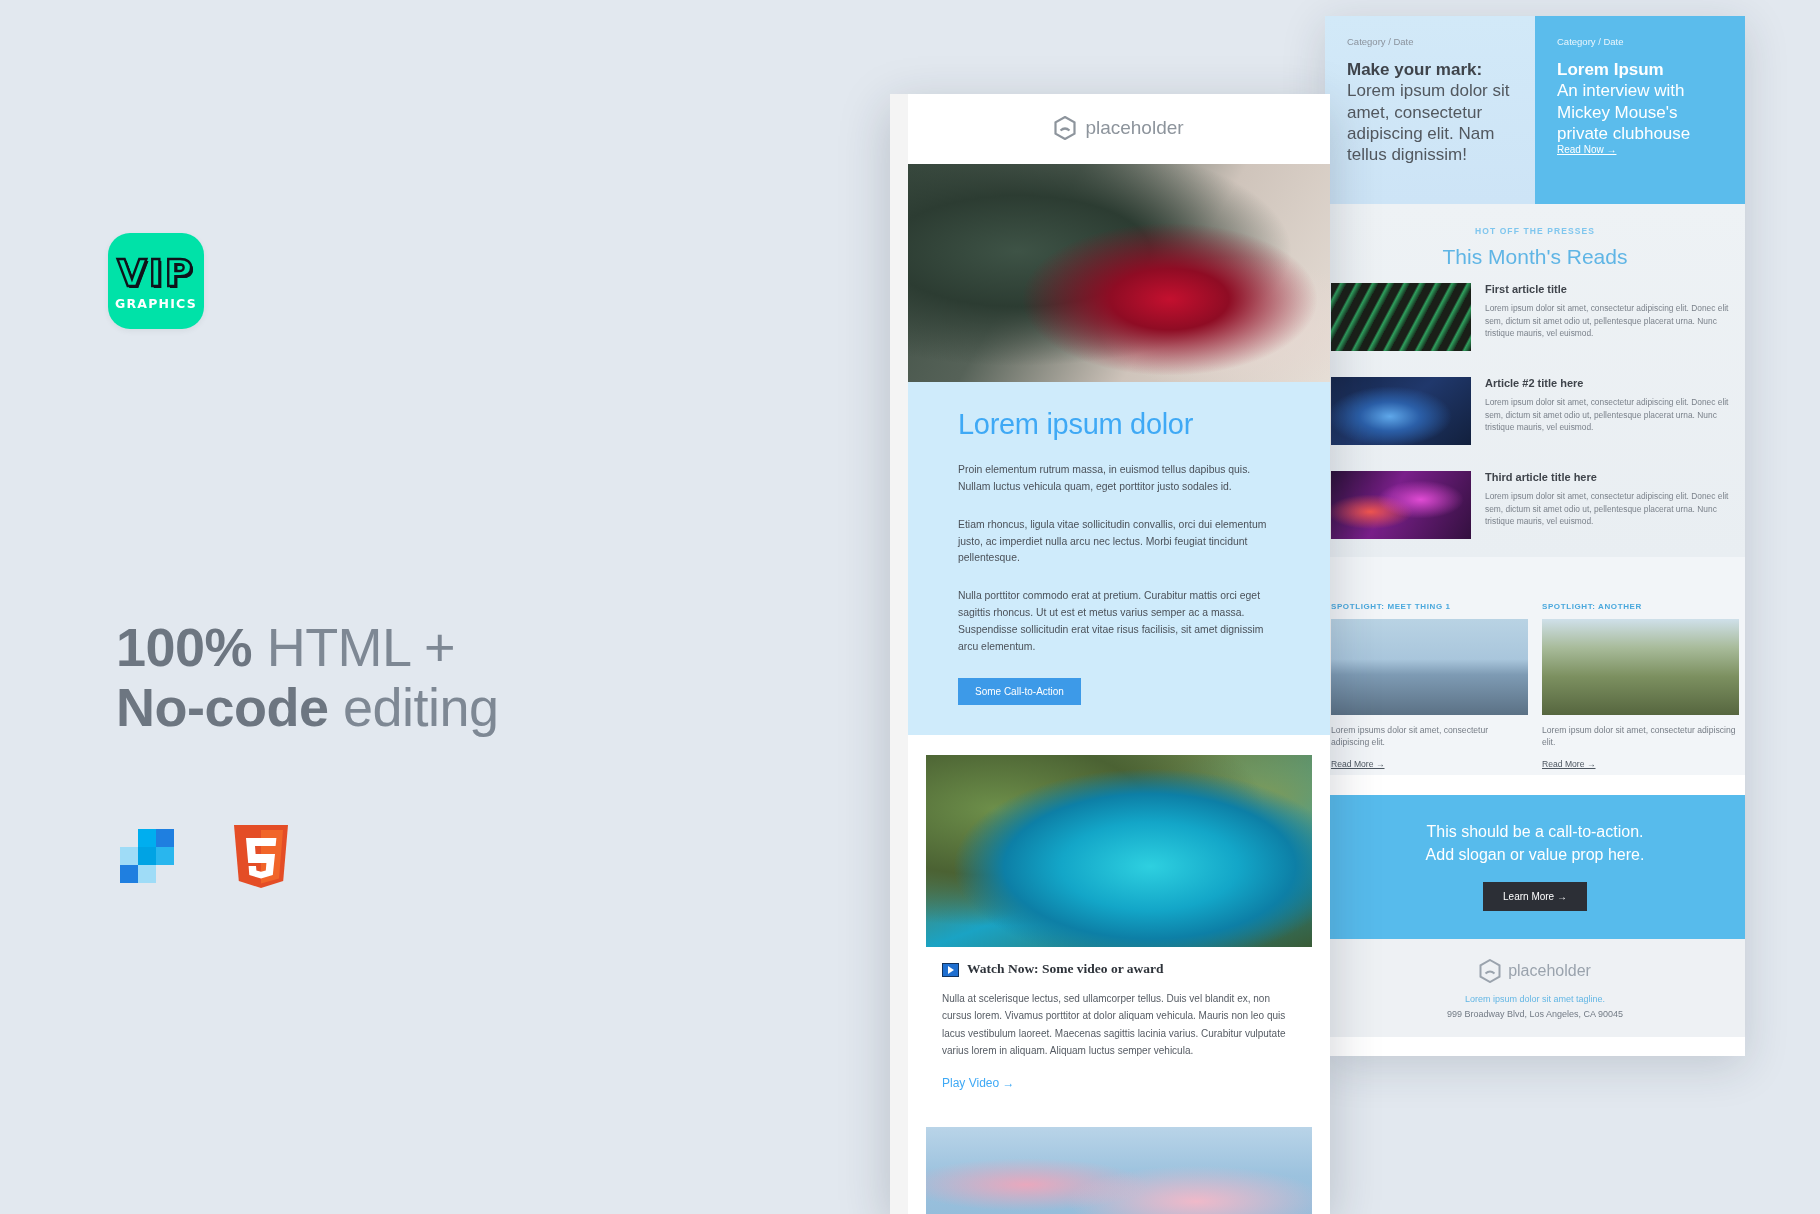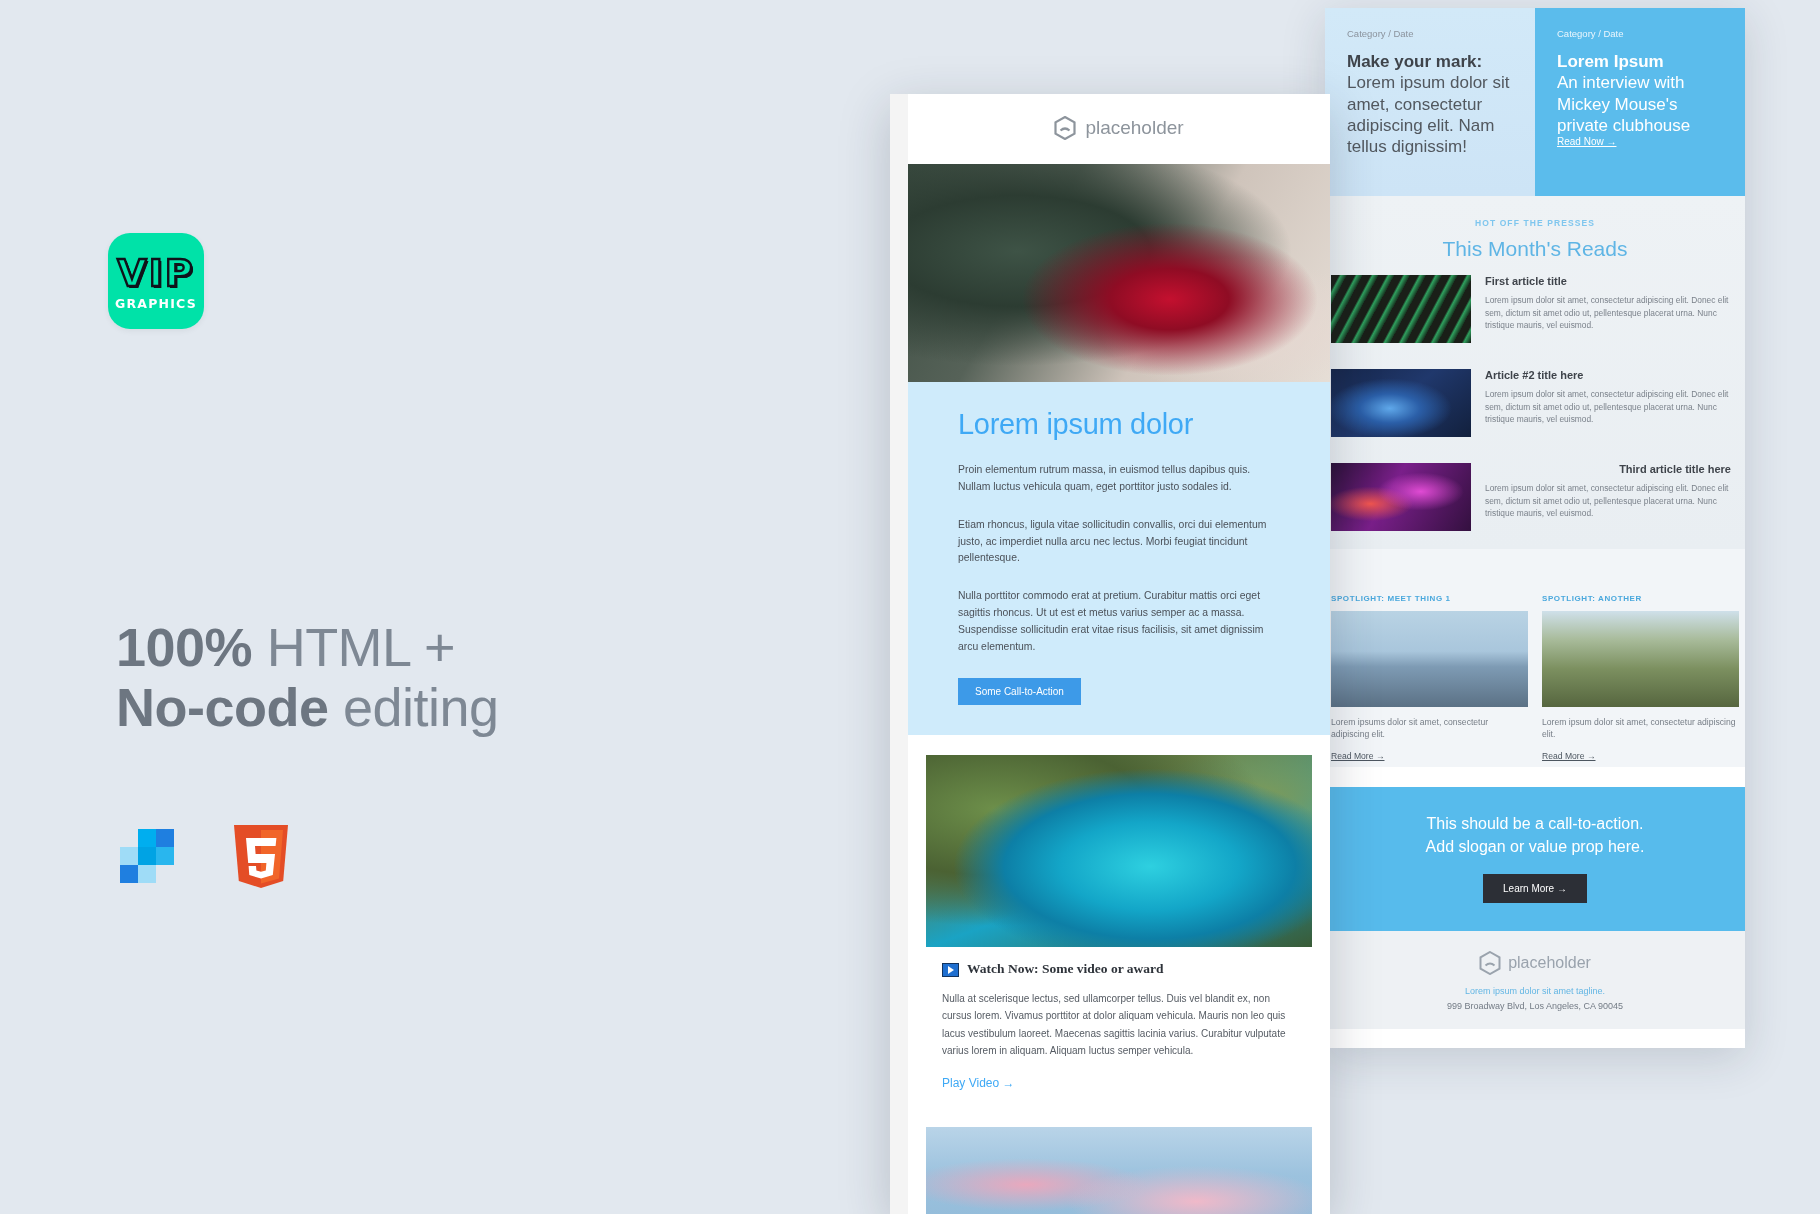--- a/index.html
+++ b/index.html
@@ -81,21 +81,21 @@
     display: flex;
     align-items: center;
     gap: 48px;
   }
   .mosaic { width: 66px; height: 66px; display: block; }
   .html5 { width: 62px; height: 70px; display: block; }
 
   
   .mock-back {
     position: absolute;
-    left: 1325px; top: 8px;
+    left: 1325px; top: 16px;
     width: 420px; height: 1040px;
     background: #ffffff;
     box-shadow: 0 10px 42px rgba(30,42,60,0.16);
     z-index: 1;
     overflow: hidden;
     font-size: 10px;
     color: #4a4f58;
   }
   .mb-hero { display: flex; height: 188px; }
   .mb-hero-left {
@@ -129,21 +129,21 @@
     font-size: 8.5px; letter-spacing: 1.1px; font-weight: 700;
     color: #7fc6ee; text-transform: uppercase;
   }
   .mb-reads-title {
     font-size: 21px; color: #5fb5e5; font-weight: 400; margin-top: 9px;
   }
   .mb-art {
     display: flex; gap: 14px; padding: 14px 0 12px 6px; align-items: flex-start;
   }
   .mb-thumb { width: 140px; height: 68px; flex: none; }
-  .mb-art-txt { flex: 1; padding-right: 14px; }
+  .mb-art-txt { flex: 1; padding-right: 0; }
   .mb-art-title { font-size: 11px; font-weight: 700; color: #3f444b; }
   .mb-art-body { font-size: 8.4px; line-height: 1.5; color: #7b828b; margin-top: 7px; }
 
   .mb-spot { display: flex; gap: 14px; padding: 10px 6px 6px; background:#f2f5f8; }
   .mb-spot-col { flex: 1; margin-top: 35px; }
   .mb-spot-eyebrow {
     font-size: 8px; font-weight: 700; letter-spacing: .6px;
     color: #4aa8dd; text-transform: uppercase;
   }
   .mb-spot-img { width: 100%; height: 96px; margin-top: 8px; }
@@ -274,21 +274,21 @@
       <div class="mb-thumb img-neon2"></div>
       <div class="mb-art-txt">
         <div class="mb-art-title" style="text-align:left">Article #2 title here</div>
         <div class="mb-art-body" style="text-align:left">Lorem ipsum dolor sit amet, consectetur adipiscing elit. Donec elit sem, dictum sit amet odio ut, pellentesque placerat urna. Nunc tristique mauris, vel euismod.</div>
       </div>
     </div>
 
     <div class="mb-art">
       <div class="mb-thumb img-neon3"></div>
       <div class="mb-art-txt">
-        <div class="mb-art-title" style="text-align:right">Third article title here</div>
+        <div class="mb-art-title" style="text-align:left">Third article title here</div>
         <div class="mb-art-body" style="text-align:left">Lorem ipsum dolor sit amet, consectetur adipiscing elit. Donec elit sem, dictum sit amet odio ut, pellentesque placerat urna. Nunc tristique mauris, vel euismod.</div>
       </div>
     </div>
   </div>
 
   <div class="mb-spot">
     <div class="mb-spot-col">
       <div class="mb-spot-eyebrow">SPOTLIGHT: MEET THING 1</div>
       <div class="mb-spot-img img-mount"></div>
       <div class="mb-spot-txt">Lorem ipsums dolor sit amet, consectetur adipiscing elit.</div>

